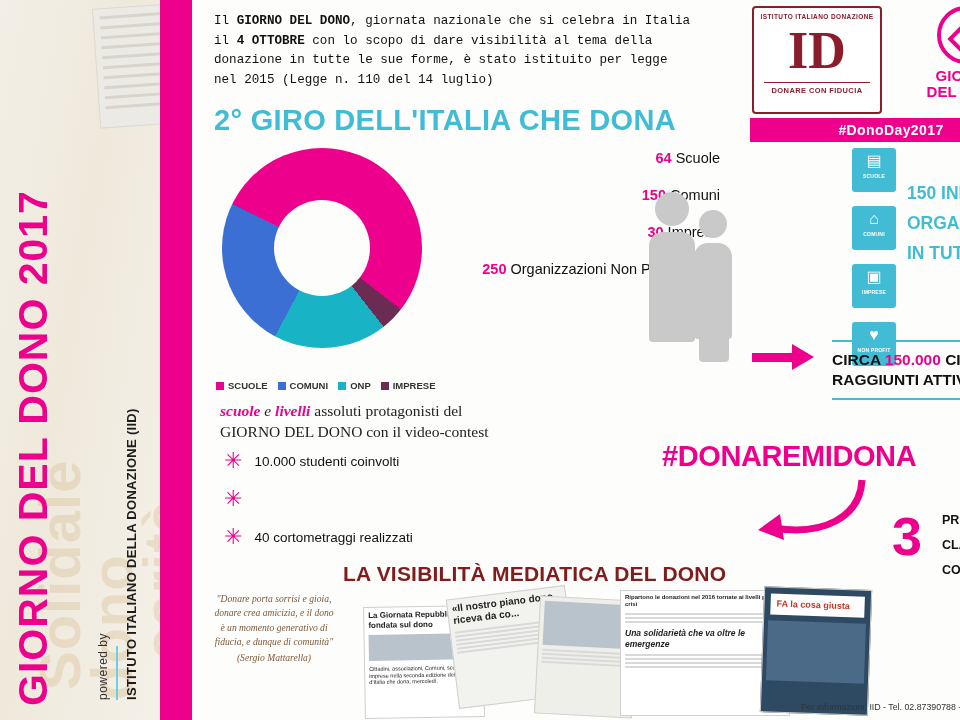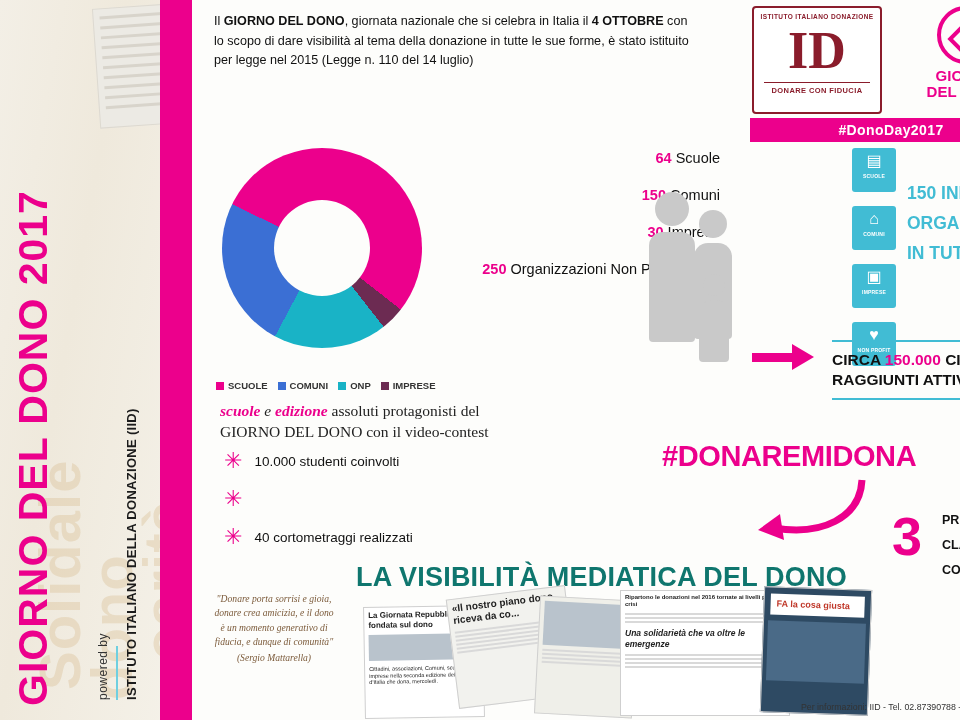--- a/index.html
+++ b/index.html
@@ -51,21 +51,21 @@
   }
   .powered .p1 { font-size: 12px; color: #333; letter-spacing: .5px; }
   .divider-line { width: 54px; height: 2px; background:#6fcfe0; margin: 6px 0 6px 0; }
   .powered .p2 { font-size: 13px; color: #1b1b1b; font-weight: 600; letter-spacing: .3px; }
 
   
   .main { position: absolute; left: 192px; top: 0; width: 768px; height: 720px; }
 
   .intro {
     position: absolute; left: 22px; top: 12px; width: 480px;
-    font-size: 12.6px; line-height: 1.55; color: #111;
+    font-size: 12.6px; line-height: 1.55; color: #111; font-family: Liberation Mono, monospace;
   }
   .intro b { font-weight: bold; }
 
   
   .logo-box {
     position: absolute; right: 78px; top: 6px; width: 130px; height: 108px;
     border: 2px solid #8a1c2b; border-radius: 4px; background:#fff;
     text-align:center; padding-top: 5px;
   }
   .logo-box .top-arc { font-size: 6.5px; color:#8a1c2b; letter-spacing:.4px; font-weight:bold;}
@@ -186,21 +186,21 @@
     position:absolute; left: 470px; top: 440px; font-size: 29px; font-weight:bold;
     color:#ec008c; letter-spacing:-.4px;
   }
   .curve-arrow {
     position:absolute; left: 560px; top: 478px; width: 120px; height: 70px;
   }
   .premi3 { position:absolute; left: 700px; top: 505px; font-size: 54px; font-weight:bold; color:#ec008c; }
   .premi3-lbl { position:absolute; left: 750px; top: 508px; width: 220px; font-size: 12.5px; font-weight:bold; color:#111; line-height: 25px; }
 
   .visibilita {
-    position:absolute; left: 164px; top: 562px; font-size: 27px; font-weight: bold; color:#0f766e;
+    position:absolute; left: 151px; top: 562px; font-size: 21px; font-weight: bold; color:#7f1d1d;
     letter-spacing:.2px;
   }
 
   .quote-matt {
     position:absolute; left: 22px; top: 592px; width: 120px;
     font-size: 9.6px; line-height: 1.5; color:#7b5a3a; text-align:center;
     font-family:"Liberation Serif", serif; font-style: italic;
   }
 
   
@@ -259,20 +259,21 @@
 
     <div class="gdd-logo">
       <div class="gdd-mark"></div>
       <div class="gdd-text">
         <div>GIORNO</div>
         <div>DEL DONO</div>
       </div>
     </div>
     <div class="hashtag-bar">#DonoDay2017</div>
 
+    <div class="giro-title">2° GIRO DELL'ITALIA CHE DONA</div>
 
     <div class="donut-wrap">
       <div class="donut"></div>
     </div>
 
     <div class="legend">
       <div class="li">
           <span class="sw" style="background:#ec008c"></span>
           <span>SCUOLE</span>
         </div>
@@ -351,21 +352,21 @@
     <div class="circa">
       <div class="rule-top"></div>
       <div>
         <span>CIRCA </span><b>150.000</b><span> CITTADINI ITALIANI</span>
       </div>
       <div>RAGGIUNTI ATTIVAMENTE</div>
       <div class="rule"></div>
     </div>
 
     <div class="scuole-line">
-      <span class="em">scuole</span><span class="it"> e </span><span class="em">edizione</span><span> assoluti protagonisti del</span>
+      <span class="em">scuole</span><span class="it"> e </span><span class="em">livelli</span><span> assoluti protagonisti del</span>
       <div>GIORNO DEL DONO con il video-contest</div>
     </div>
 
     <div class="bullets">
       <div class="bullet">
         <span class="star">✳</span>
         <span class="btxt">10.000 studenti coinvolti</span>
       </div>
       <div class="bullet">
         <span class="star">✳</span>

